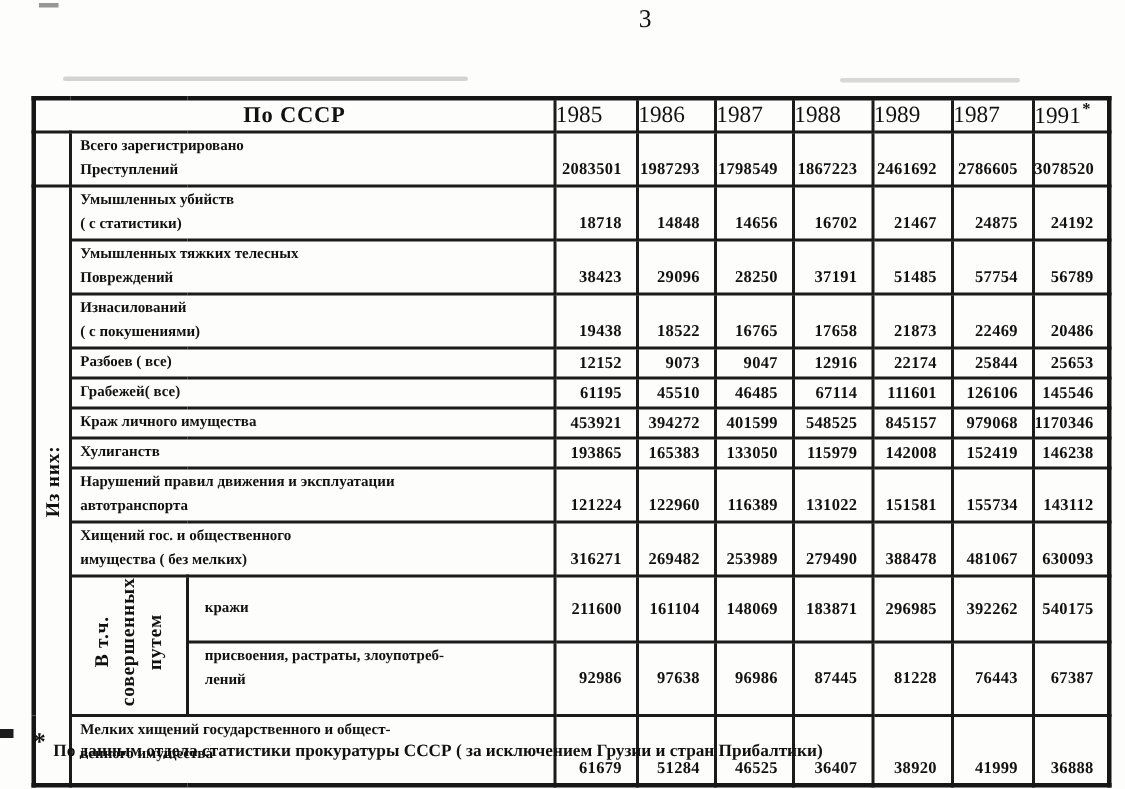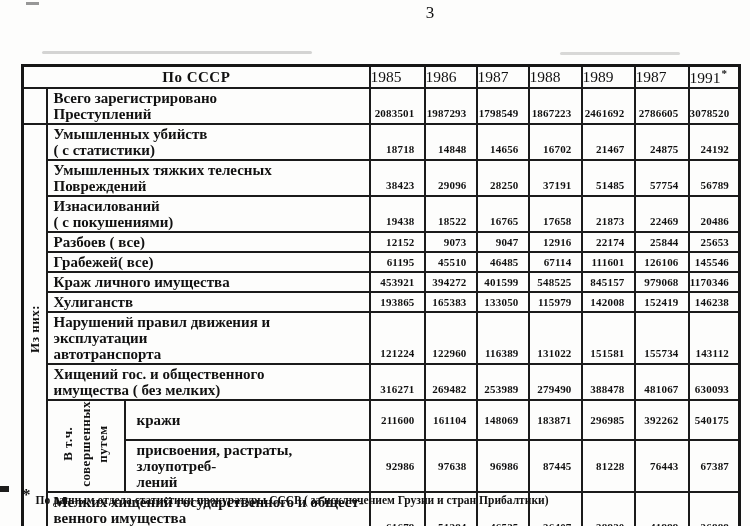--- a/index.html
+++ b/index.html
@@ -17,21 +17,21 @@
     border-collapse:collapse;table-layout:fixed;width:717px;
     border:3px solid #161616;
   }
   td{border:2px solid #1b1b1b;padding:0;overflow:hidden;}
   tr.h22{height:22px}tr.h34{height:34px}tr.h32{height:32px}tr.h36{height:36px}
   tr.h17{height:17px}tr.h39{height:39px}tr.h44{height:44px}tr.h46{height:46px}
   .region{font-weight:700;font-size:15px;letter-spacing:.5px;text-align:center;vertical-align:middle;}
   .yr{font-size:15.5px;font-weight:400;vertical-align:middle;}
   .yr sup{font-size:11px;font-weight:700;margin-left:1px;}
   .lbl{
-    font-weight:700;font-size:15px;line-height:16px;text-align:left;
+    font-weight:700;font-size:10px;line-height:16px;text-align:left;
     padding:1px 3px 1px 6px;vertical-align:top;white-space:pre-line;
   }
   .lbl.mid{vertical-align:middle;}
   .lbl.sub{padding-left:11px;margin-top:40px;}
   .num{
     font-weight:700;font-size:11px;letter-spacing:.2px;text-align:right;
     padding-right:9px;vertical-align:middle;
   }
   .num.bot{vertical-align:bottom;padding-bottom:4px;}
   .vcell{vertical-align:middle;text-align:center;}

